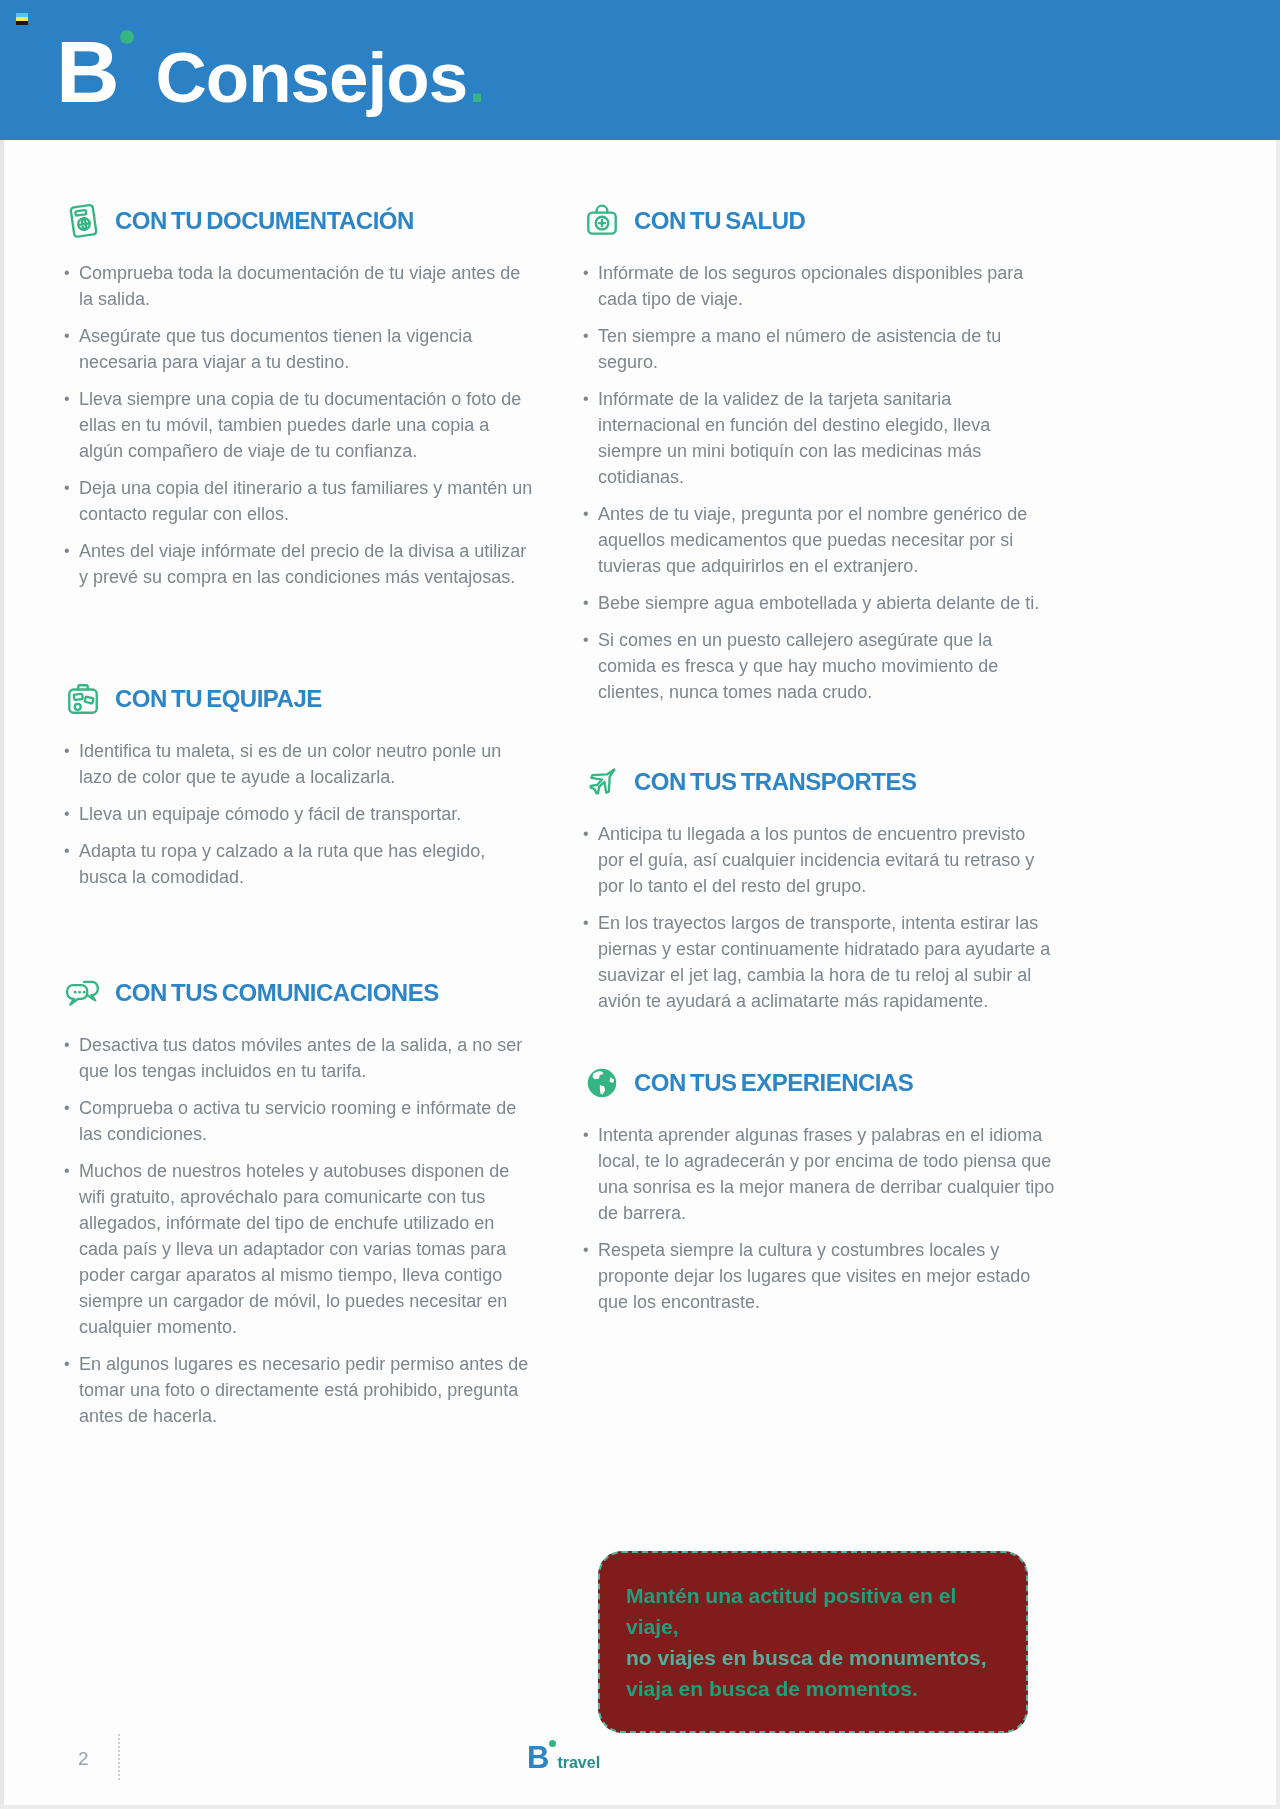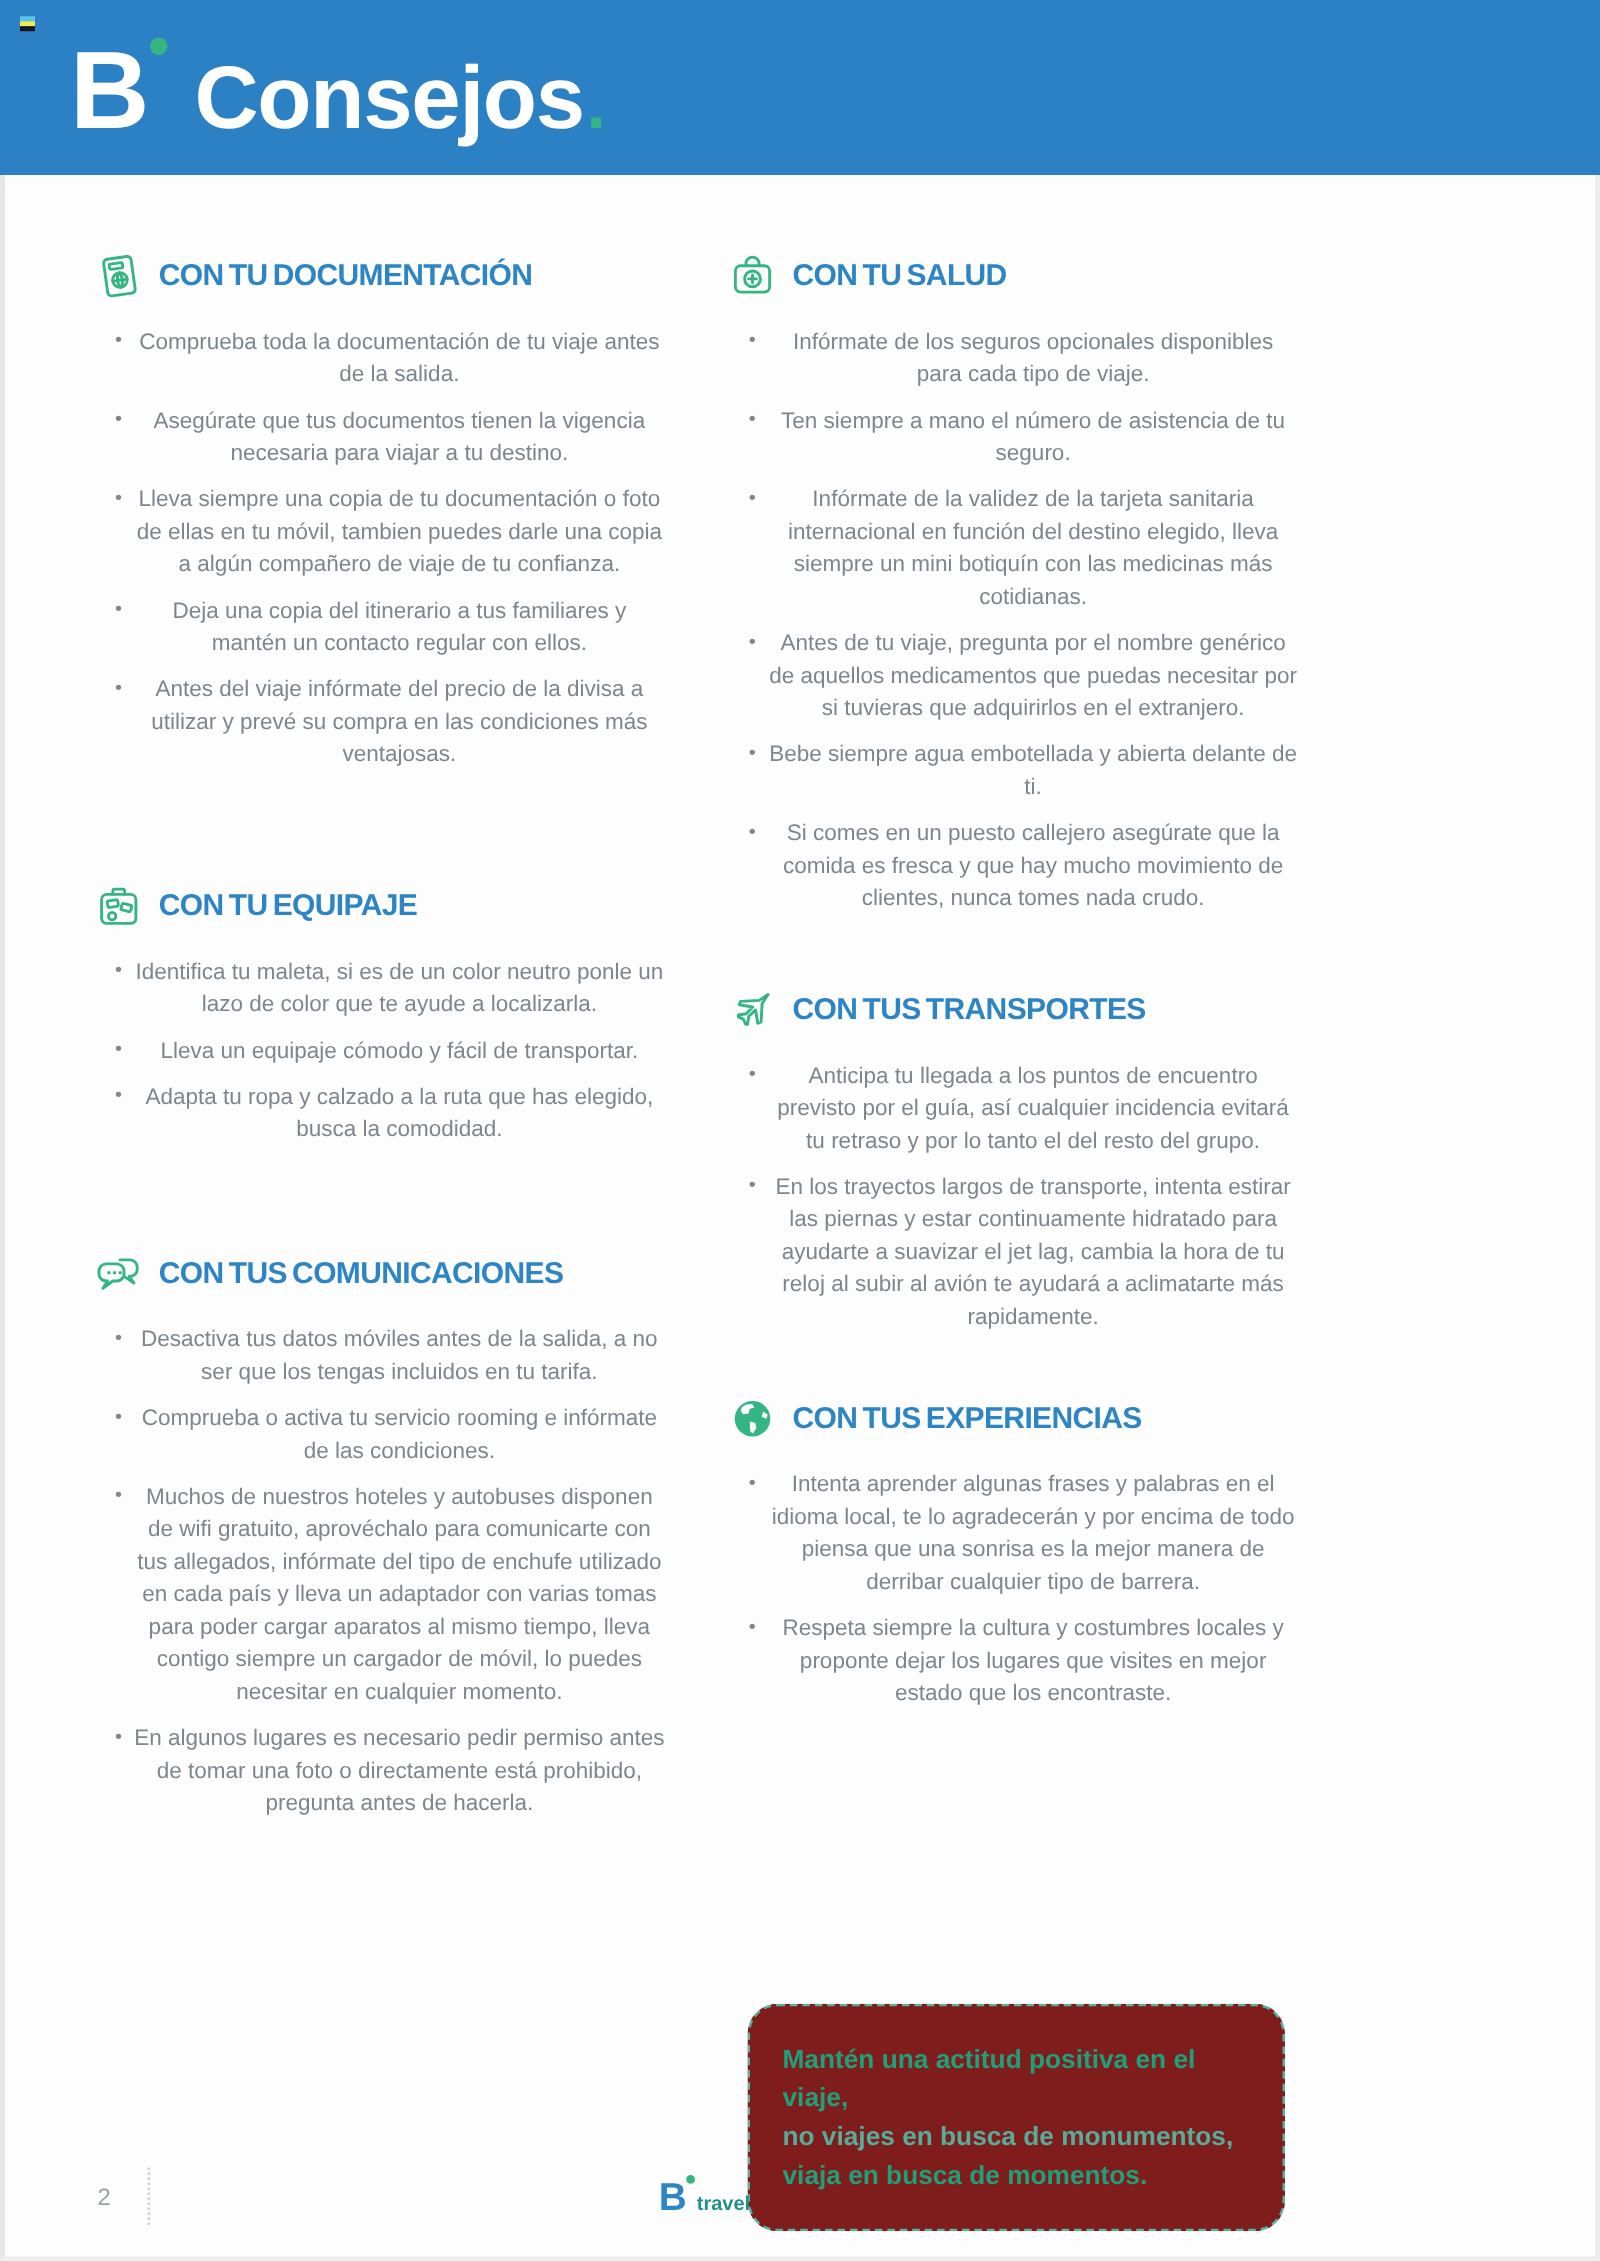--- a/index.html
+++ b/index.html
@@ -18,29 +18,29 @@
   .reg-mark .s2 { height:4px; background:#f2ea50; }
   .reg-mark .s3 { height:4px; background:#14181c; }
   .brand { position:absolute; left:56px; top:28px; display:flex; align-items:baseline; color:#fff; }
   .brand-b { font-size:88px; font-weight:bold; letter-spacing:-2px; line-height:1; }
   .brand-dot { width:14px; height:14px; border-radius:50%; background:#35b583; position:relative; top:-58px; left:2px; }
   .brand-title { font-size:71px; font-weight:bold; letter-spacing:-1px; margin-left:24px; }
   .brand-period { font-size:56px; font-weight:bold; color:#35b583; margin-left:2px; }
 
   
   .col { position:absolute; top:190px; width:472px; }
-  .col-left  { left:76px; }
+  .col-left  { left:64px; }
   .col-right { left:583px; }
 
   .section { margin:0; }
   .sec-head { display:flex; align-items:center; gap:13px; margin-bottom:20px; }
   .sec-icon { flex:0 0 auto; width:38px; height:38px; display:flex; align-items:center; justify-content:center; }
   .sec-title { margin:0; font-size:24px; font-weight:bold; letter-spacing:-0.5px; color:#2e85c5; word-spacing:-2px; }
 
-  ul.bullets { list-style:none; margin:16px; padding:0;text-align:center; }
+  ul.bullets { list-style:none; margin:0; padding:0; }
   ul.bullets li {
     position:relative; padding-left:15px; margin-bottom:11px;
     font-size:18px; line-height:26px; color:#7d868e;
   }
   ul.bullets li::before { content:"•"; position:absolute; left:0; top:0; color:#7d868e; font-size:16px; }
 
   .m-doc   { margin-top:12px; }
   .m-equip { margin-top:90px; }
   .m-comms { margin-top:84px; }
   .m-salud { margin-top:12px; }

